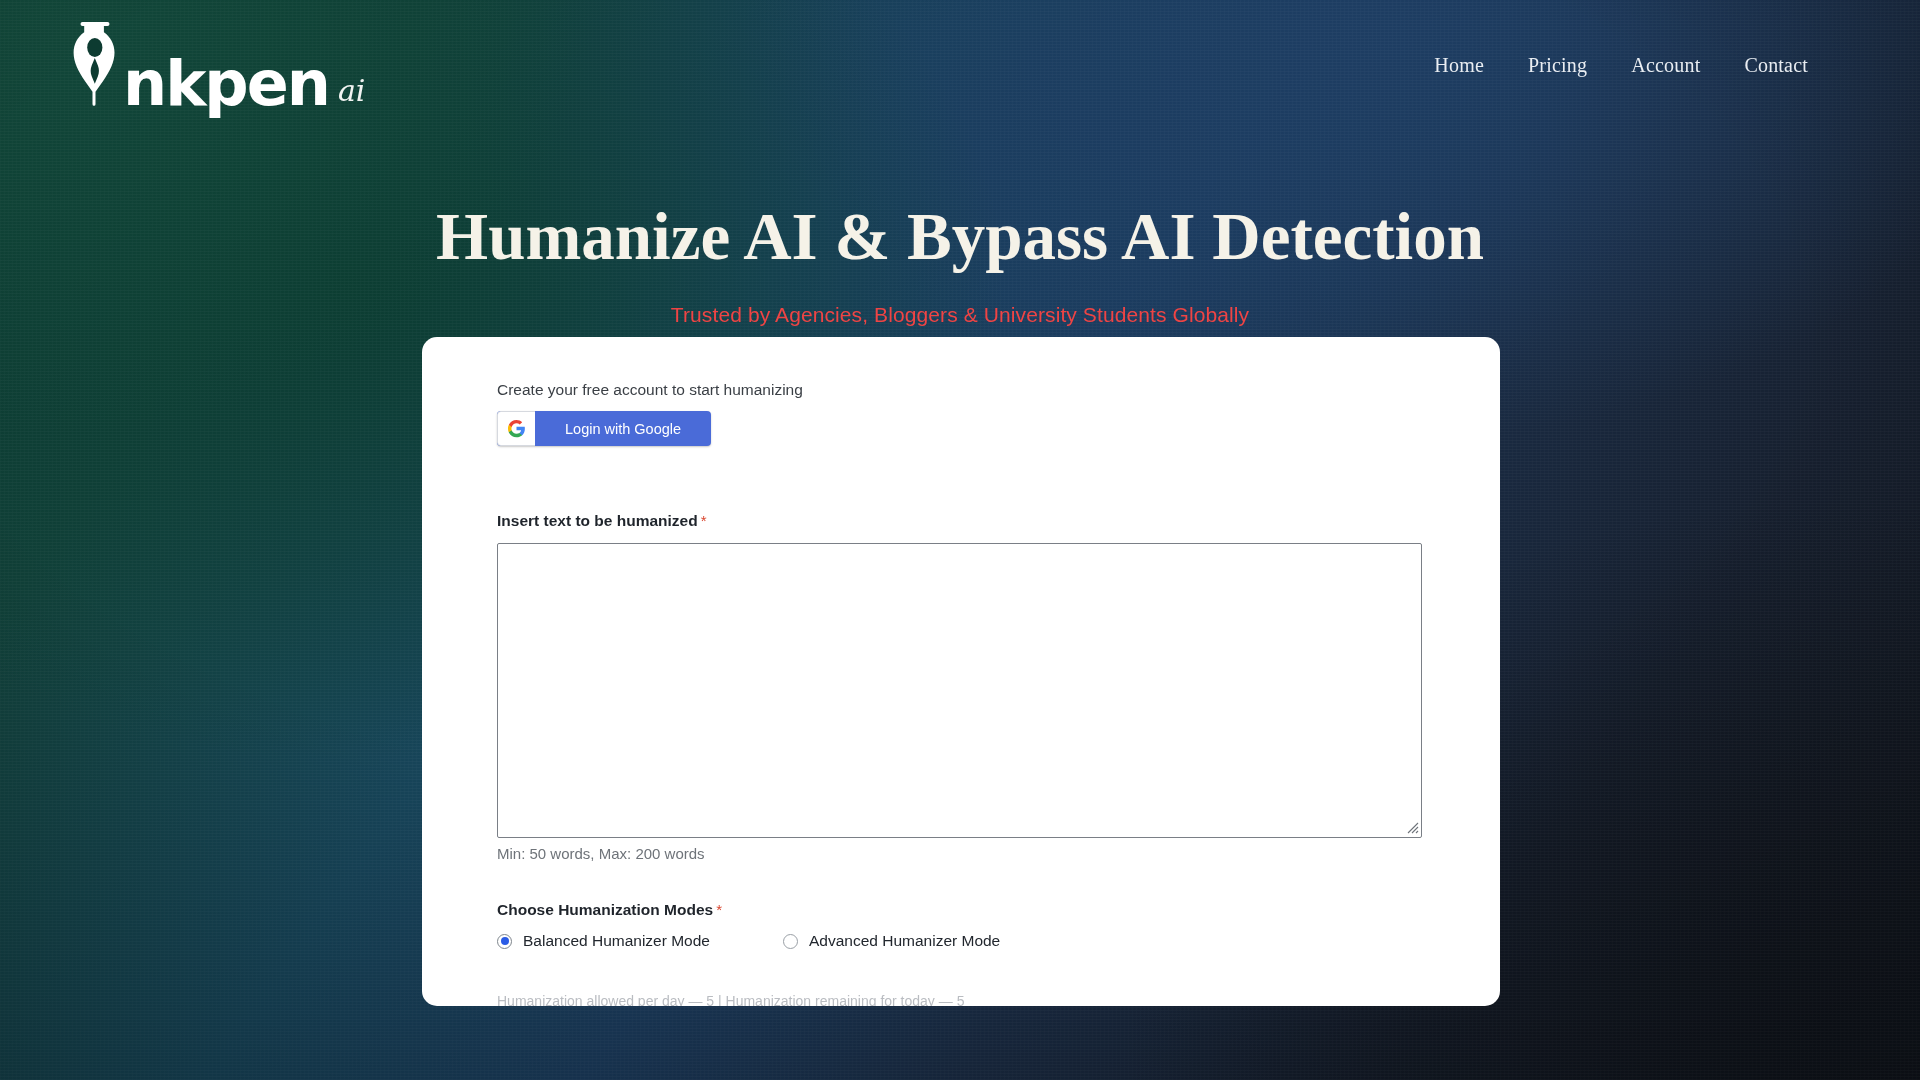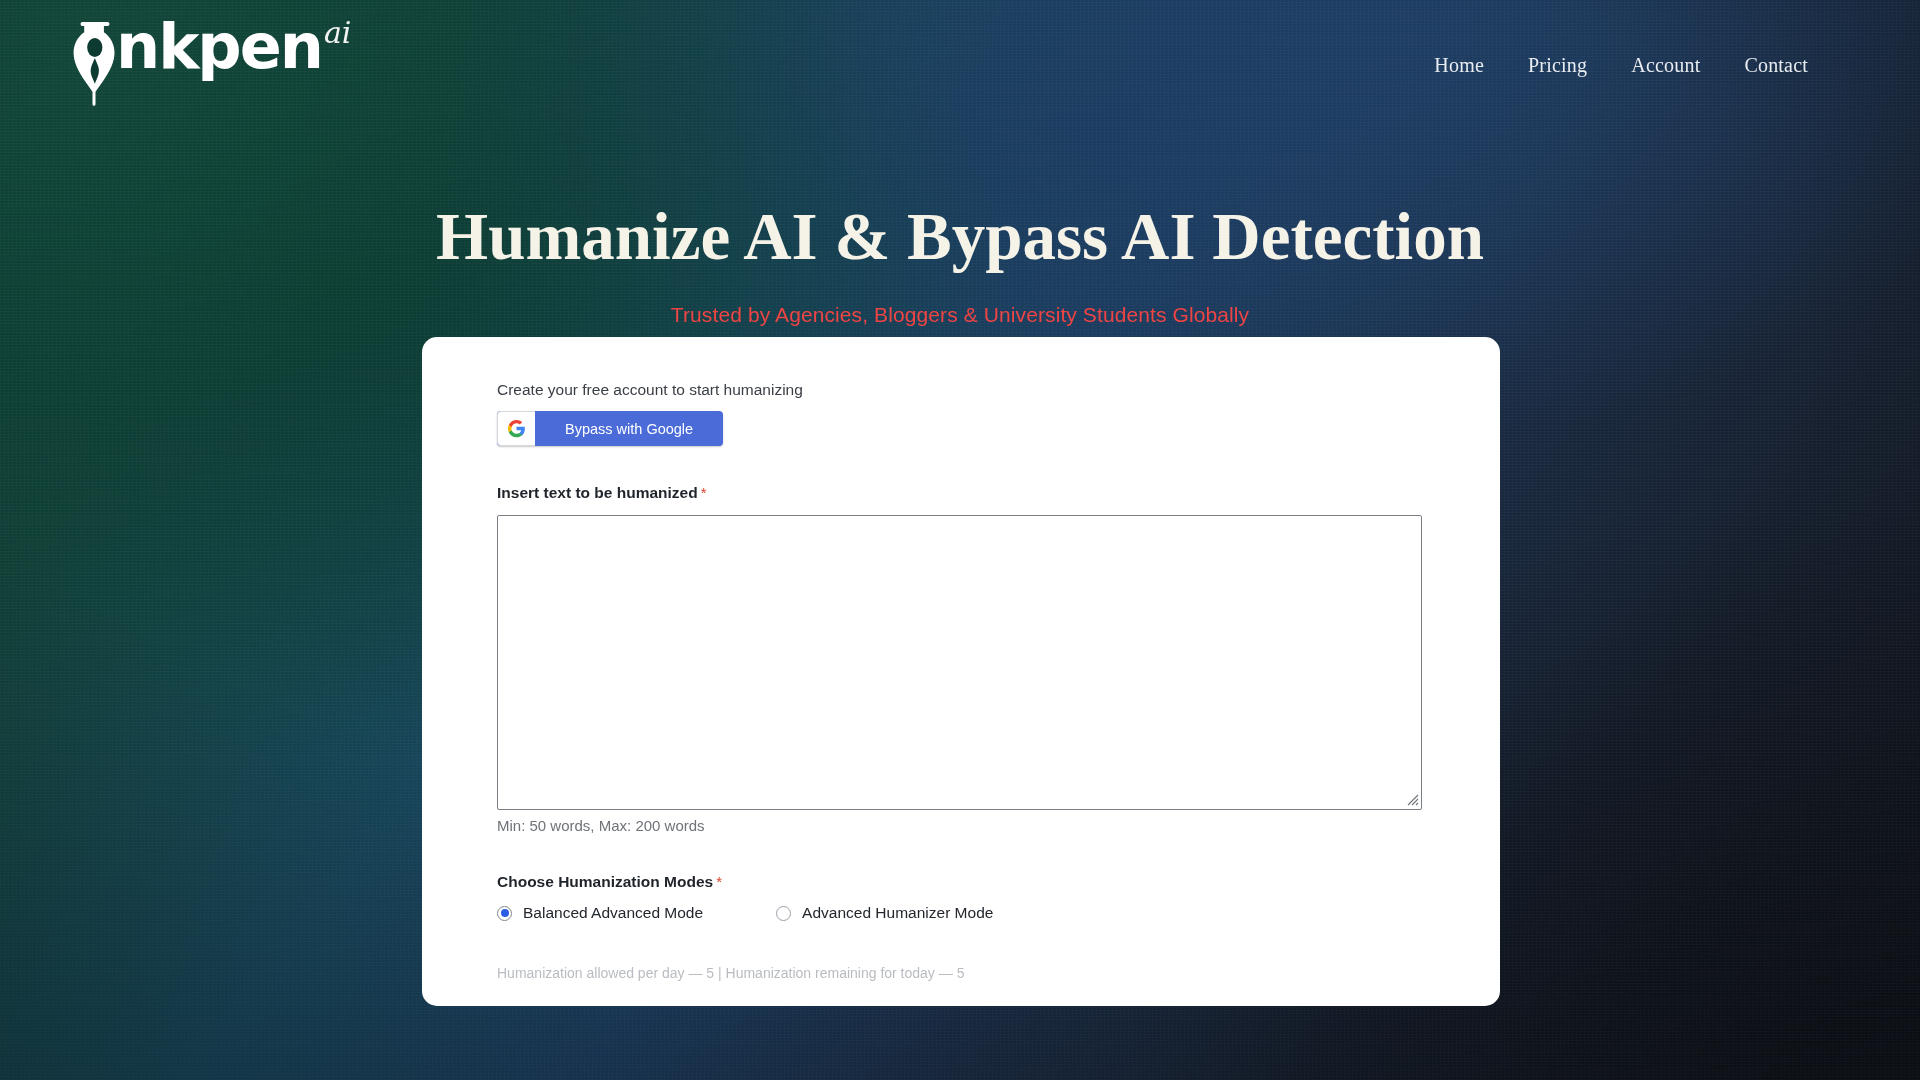--- a/index.html
+++ b/index.html
@@ -34,22 +34,22 @@
     background:radial-gradient(120% 110% at 45% 30%, rgba(0,0,0,0) 40%, rgba(0,0,0,.45) 100%);
     pointer-events:none;
   }
 
   
   header {
     position:absolute; top:0; left:0; right:0; height:130px;
     display:flex; align-items:center; z-index:5;
   }
   .logo-wrap {
-    display:flex; align-items:flex-start;
-    margin-left:72px; text-decoration:none;
+    display:flex; align-items:flex-end;
+    margin-left:72px; text-decoration:none;gap:7px;
   }
   .nib { width:46px; height:92px; display:block; margin-right:-2px; margin-bottom:2px; }
   .logo-word {
     font-family:"DejaVu Sans", sans-serif;
     font-weight:700; font-size:62px; letter-spacing:-2px;
     color:#fff; line-height:.92;
   }
   .logo-ai {
     font-family:"DejaVu Serif", serif;
     font-style:italic; font-size:30px; color:#f2f4f2;
@@ -104,21 +104,21 @@
     border-radius:4px 0 0 4px;
   }
   .gbtn .glabel {
     display:flex; align-items:center; justify-content:center;
     padding:0 30px; color:#fff; font-size:14.5px;
     font-family:"Liberation Sans", sans-serif; white-space:nowrap;
   }
 
   .field-label {
     font-size:15.5px; font-weight:700; color:#1f242b;
-    margin-top:38px; margin-bottom:13px;
+    margin-top:66px; margin-bottom:13px;
     font-family:"Liberation Sans", sans-serif;
   }
   .req { color:#d9452e; font-weight:400; font-size:15px; margin-left:3px; }
 
   .ta-wrap { position:relative; width:925px; }
   textarea.humanize {
     width:925px; height:295px;
     border:1px solid #7a7f86; border-radius:2px;
     background:#fff; resize:none; outline:none;
     font-family:"Liberation Sans", sans-serif; font-size:15px;
@@ -198,21 +198,21 @@
 
     <button class="gbtn">
       <span class="gtile">
         <svg width="19" height="19" viewBox="0 0 48 48">
           <path fill="#4285F4" d="M45.1 24.5c0-1.6-.1-3.2-.4-4.7H24v8.9h11.8c-.5 2.7-2 5-4.3 6.6v5.5h7c4.1-3.8 6.6-9.4 6.6-16.3z"></path>
           <path fill="#34A853" d="M24 46c5.8 0 10.7-1.9 14.3-5.2l-7-5.5c-1.9 1.3-4.4 2.1-7.3 2.1-5.6 0-10.4-3.8-12.1-8.9H4.7v5.6C8.3 41.3 15.6 46 24 46z"></path>
           <path fill="#FBBC05" d="M11.9 28.5c-.4-1.3-.7-2.7-.7-4.1s.3-2.8.7-4.1v-5.6H4.7C3.2 17.6 2.4 20.7 2.4 24s.8 6.4 2.3 9.3l7.2-4.8z"></path>
           <path fill="#EA4335" d="M24 10.9c3.2 0 6 1.1 8.2 3.2l6.2-6.2C34.7 4.4 29.8 2.4 24 2.4 15.6 2.4 8.3 7.1 4.7 14.7l7.2 5.6c1.7-5.1 6.5-9.4 12.1-9.4z"></path>
         </svg>
       </span>
-      <span class="glabel">Bypass with Google</span>
+      <span class="glabel">Login with Google</span>
     </button>
 
     <div class="field-label">
       <span>Insert text to be humanized</span><span class="req">*</span>
     </div>
 
     <div class="ta-wrap">
       <textarea class="humanize" placeholder="" style=""></textarea>
       <svg class="resize-grip" viewBox="0 0 13 13">
         <path d="M12 2 L2 12 M12 6 L6 12 M12 10 L10 12" stroke="#6f747b" stroke-width="1.1" fill="none"></path>
@@ -222,21 +222,21 @@
     <div class="hint">Min: 50 words, Max: 200 words</div>
 
     <div class="field-label modes-label">
       <span>Choose Humanization Modes</span><span class="req">*</span>
     </div>
 
     <div class="radios">
 
       <label class="radio-item">
         <span class="rdot checked"></span>
-        <span class="radio-text">Balanced Advanced Mode</span>
+        <span class="radio-text">Balanced Humanizer Mode</span>
       </label>
 
       <label class="radio-item">
         <span class="rdot"></span>
         <span class="radio-text">Advanced Humanizer Mode</span>
       </label>
 
     </div>
 
     <div class="quota">Humanization allowed per day — 5  |  Humanization remaining for today — 5</div>

